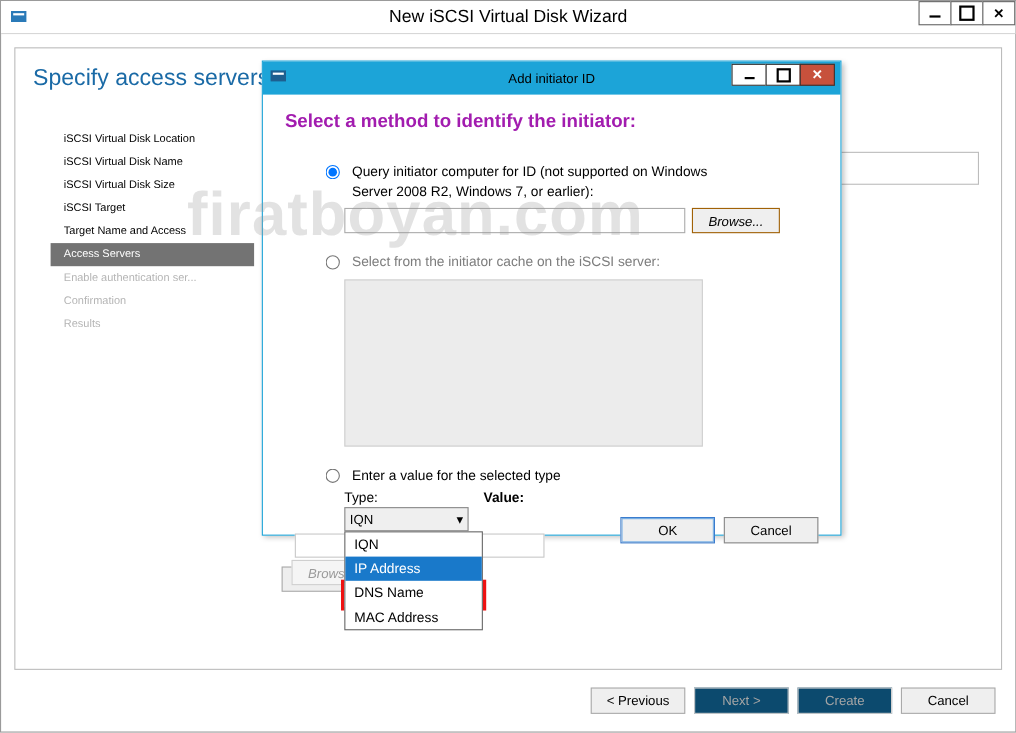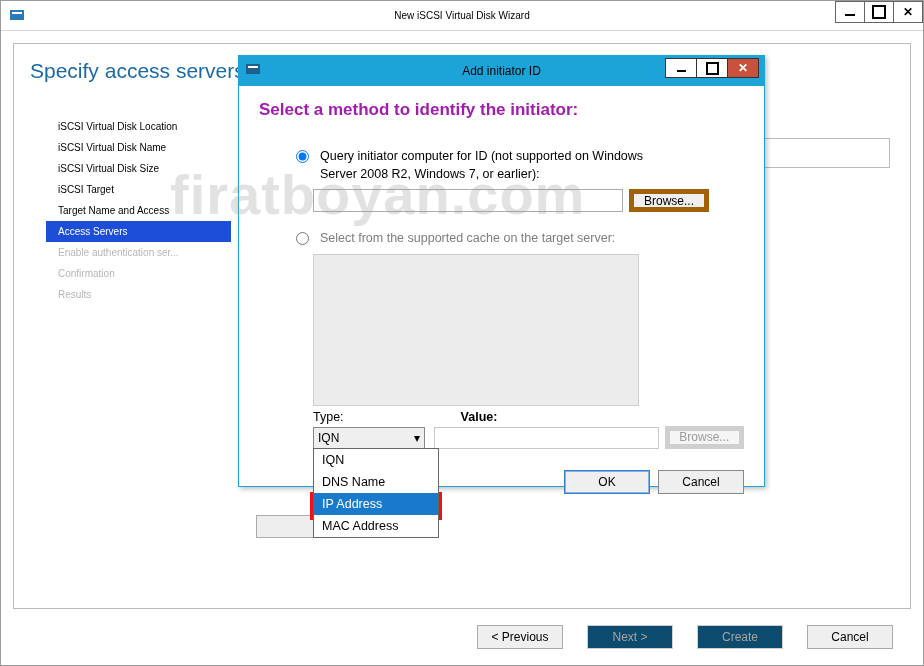--- a/index.html
+++ b/index.html
@@ -2,42 +2,42 @@
 <html><head>
 <meta charset="utf-8">
 <style>
   * { box-sizing: border-box; font-family: "Segoe UI", Tahoma, sans-serif; }
   body { margin: 0; width: 924px; height: 666px; background: #fff; overflow: hidden; position: relative; }
 
   
   .wizard-window { position: absolute; left: 0; top: 0; width: 924px; height: 666px; border: 1px solid #9a9a9a; background: #fff; }
   .wizard-titlebar { height: 30px; background: #fff; border-bottom: 1px solid #d7d7d7; display: flex; align-items: center; justify-content: center; position: relative; }
   .wizard-titlebar .icon { position: absolute; left: 8px; top: 7px; width: 16px; height: 16px; }
-  .wizard-title-text { font-size: 10px; color: #000; }
+  .wizard-title-text { font-size: 16px; color: #000; }
   .window-controls { position: absolute; right: 0; top: 0; display: flex; height: 22px; }
   .win-btn { width: 30px; height: 22px; border-left: 1px solid #646464; border-right: 1px solid #646464; border-top: 1px solid #646464; border-bottom: 1px solid #646464; background: #fff; display:flex; align-items:center; justify-content:center; font-size: 11px; font-weight:bold; margin-left:-1px; }
   .win-btn.minimize::before { content: ""; display:block; width:10px; height:2px; background:#000; margin-top:6px; }
   .win-btn.maximize::before { content: ""; display:block; width:10px; height:10px; border:2px solid #000; }
   .win-btn.close-x::before { content: "✕"; font-size:12px; }
 
   .wizard-body { position: absolute; left: 12px; top: 42px; right: 12px; bottom: 56px; background: #fff; border: 1px solid #bcbcbc; }
   .wizard-heading { position:absolute; left:16px; top:15px; font-size:21px; color:#1a6aa6; font-weight:300; }
 
   .wizard-nav { position:absolute; left:32px; top:72px; width:185px; }
   .nav-item { font-size:10px; color:#000; padding:5px 4px 5px 12px; cursor:default; white-space:nowrap; overflow:hidden; text-overflow:ellipsis;}
-  .nav-item.selected { background:#1d4ed8; color:#fff; }
+  .nav-item.selected { background:#737373; color:#fff; }
   .nav-item.disabled { color:#b5b5b5; }
 
   .wizard-content { position:absolute; left:242px; top:72px; right:20px; bottom:20px; }
   .label-col-header { font-size:12.5px; }
   .content-box { position:absolute; left:0; top:22px; right:0; height:30px; border:1px solid #bcbcbc; background:#fff; }
 
   .browse-stub { position:absolute; left:0px; bottom:50px; width:80px; height:23px; border:1px solid #ababab; background:#eee; }
 
-  .wizard-footer { position: absolute; left: 0; right: 12px; bottom: 0; height: 56px; display:flex; align-items:center; justify-content:flex-end; padding-right:18px; gap:24px; }
+  .wizard-footer { position: absolute; left: 0; right: 0; bottom: 0; height: 56px; display:flex; align-items:center; justify-content:flex-end; padding-right:18px; gap:8px; }
   .btn { width:86px; height:24px; font-size:12px; background:#efefef; border:1px solid #aaa; display:flex; align-items:center; justify-content:center; }
   .btn.disabled { color:#a5a5a5; border-color:#cfcfcf; background:#0c4a6e; }
 
   
   .modal { position:absolute; left:238px; top:55px; width:527px; height:432px; border:1px solid #1ca4d8; background:#fff; box-shadow: 2px 2px 5px rgba(0,0,0,.25); }
   .modal-titlebar { height:30px; background:#1ca4d8; display:flex; align-items:center; justify-content:center; color:#000; position:relative; }
   .modal-titlebar .icon { position:absolute; left:6px; top:6px; width:16px; height:16px; }
   .modal-title-text { font-size:12px; color:#000; }
   .modal-controls { position:absolute; right:5px; top:2px; display:flex; }
   .m-btn { width:32px; height:20px; border:1px solid #333; background:#fff; display:flex; align-items:center; justify-content:center; font-size:11px; font-weight:bold; margin-left:-1px; }
@@ -48,28 +48,28 @@
 
   .modal-body { position:absolute; left:20px; right:20px; top:44px; bottom:60px; }
   .modal-heading { font-size:17px; color:#a21caf; font-weight:700; }
 
   .radio-row { display:flex; align-items:flex-start; gap:8px; margin-top:20px; font-size:12.5px; }
   .radio-row input[type=radio] { margin-top:2px; }
   .radio-text { color:#000; max-width:340px; line-height:1.4; }
   .radio-text.disabled, .label-disabled { color:#7d7d7d; }
 
   .query-input { margin-left:54px; margin-top:6px; width:310px; height:23px; border:1px solid #ababab; background:#fff; display:inline-block; }
-  .browse-btn { width:80px; height:23px; border:5px solid #a16207; background:#efefef; font-size:12px; display:inline-flex; align-items:center; justify-content:center; vertical-align:top; margin-left:6px; margin-top:6px; }
+  .browse-btn { width:80px; height:23px; border:1px solid #a16207; background:#efefef; font-size:12px; display:inline-flex; align-items:center; justify-content:center; vertical-align:top; margin-left:6px; margin-top:6px;font-style:italic; }
   .browse-btn.disabled { color:#9a9a9a; border-color:#cfcfcf; background:#f5f5f5; }
 
   .cache-list { margin-left:54px; margin-top:6px; width:326px; height:152px; border:1px solid #cfcfcf; background:#ececec; }
 
-  .type-row { margin-left:54px; margin-top:4px; display:flex; gap:61px; font-size:12.5px; }
+  .type-row { margin-left:54px; margin-top:4px; display:flex; gap:40px; font-size:12.5px; }
   .type-combo { margin-left:54px; margin-top:2px; width:113px; height:22px; border:1px solid #888; background:#efefef; display:flex; align-items:center; justify-content:space-between; padding:0 4px; font-size:12px; }
-  .combo-row-wrap { display:flex; align-items:flex-end; }
+  .combo-row-wrap { display:flex; align-items:flex-start;flex-direction:column; }
   .value-input { width:227px; height:22px; border:1px solid #c8c8c8; background:#fff; margin-left:9px; margin-top:2px; }
 
   .dropdown-list { position:absolute; left:54px; top:0; width:126px; border:1px solid #666; background:#fff; z-index:50; }
   .dd-item { font-size:12.5px; padding:4px 8px; cursor:default; }
   .dd-item.highlight { background:#1979ca; color:#fff; }
   .dd-highlight-box { position:absolute; border:3px solid #e11; pointer-events:none; }
 
   .modal-footer { position:absolute; left:0; right:0; bottom:0; height:52px; display:flex; align-items:center; justify-content:flex-end; gap:8px; padding-right:20px; }
   .mbtn { width:86px; height:24px; font-size:12px; border:1px solid #888; background:#efefef; display:flex; align-items:center; justify-content:center;margin-top:44px; }
   .mbtn.default { border:1px solid #3a7cce; box-shadow: inset 0 0 0 1px #7fb4e6; }
@@ -155,40 +155,44 @@
       <input type="radio" checked="" style="">
       <span class="radio-text">Query initiator computer for ID (not supported on Windows Server 2008 R2, Windows 7, or earlier):</span>
     </div>
     <div style="display:flex;">
       <span class="query-input"></span>
       <span class="browse-btn">Browse...</span>
     </div>
 
     <div class="radio-row" style="margin-top:18px; margin-left:32px;">
       <input type="radio" style="">
-      <span class="radio-text label-disabled">Select from the supported cache on the target server:</span>
+      <span class="radio-text label-disabled">Select from the initiator cache on the iSCSI server:</span>
     </div>
     <div class="cache-list"></div>
 
+    <div class="radio-row" style="margin-top:18px; margin-left:32px;">
+      <input type="radio" style="">
+      <span class="radio-text">Enter a value for the selected type</span>
+    </div>
     <div class="type-row">
       <span>Type:</span>
       <span style="margin-left:56px;font-weight:bold;">Value:</span>
     </div>
     <div class="combo-row-wrap" style="position:relative;">
       <div class="type-combo">
         <span>IQN</span>
         <span>▾</span>
       </div>
       <div class="value-input"></div>
       <span class="browse-btn disabled" style="margin-left:6px; margin-top:2px;">Browse...</span>
 
       <div class="dropdown-list" style="top:24px;">
         <div class="dd-item">IQN</div>
+        <div class="dd-item highlight">IP Address</div>
         <div class="dd-item">DNS Name</div>
-        <div class="dd-item highlight">IP Address</div>
         <div class="dd-item">MAC Address</div>
       </div>
       <div class="dd-highlight-box" style="left:51px; top:68px; width:132px; height:28px;"></div>
     </div>
   </div>
 
   <div class="modal-footer">
     <div class="mbtn default">OK</div>
     <div class="mbtn">Cancel</div>
   </div>

